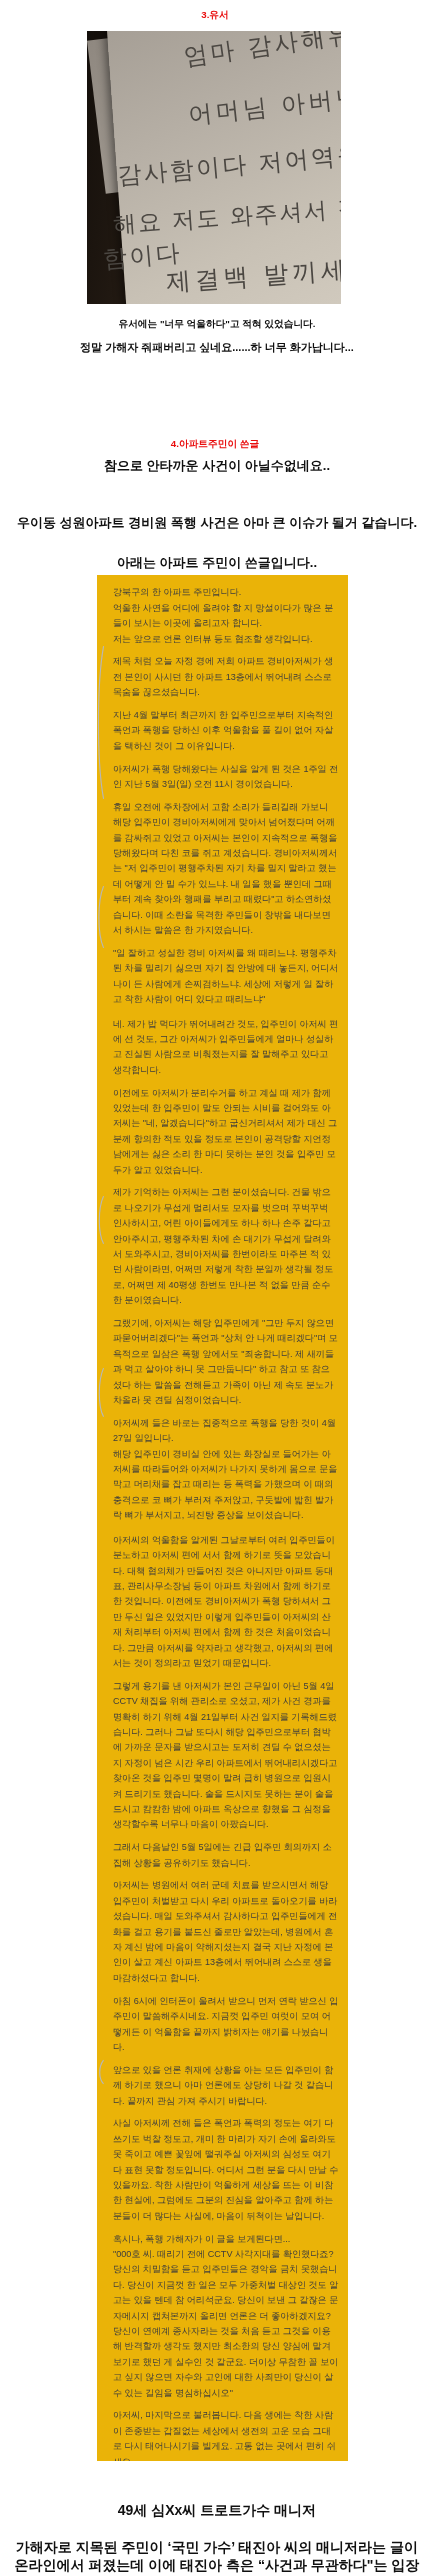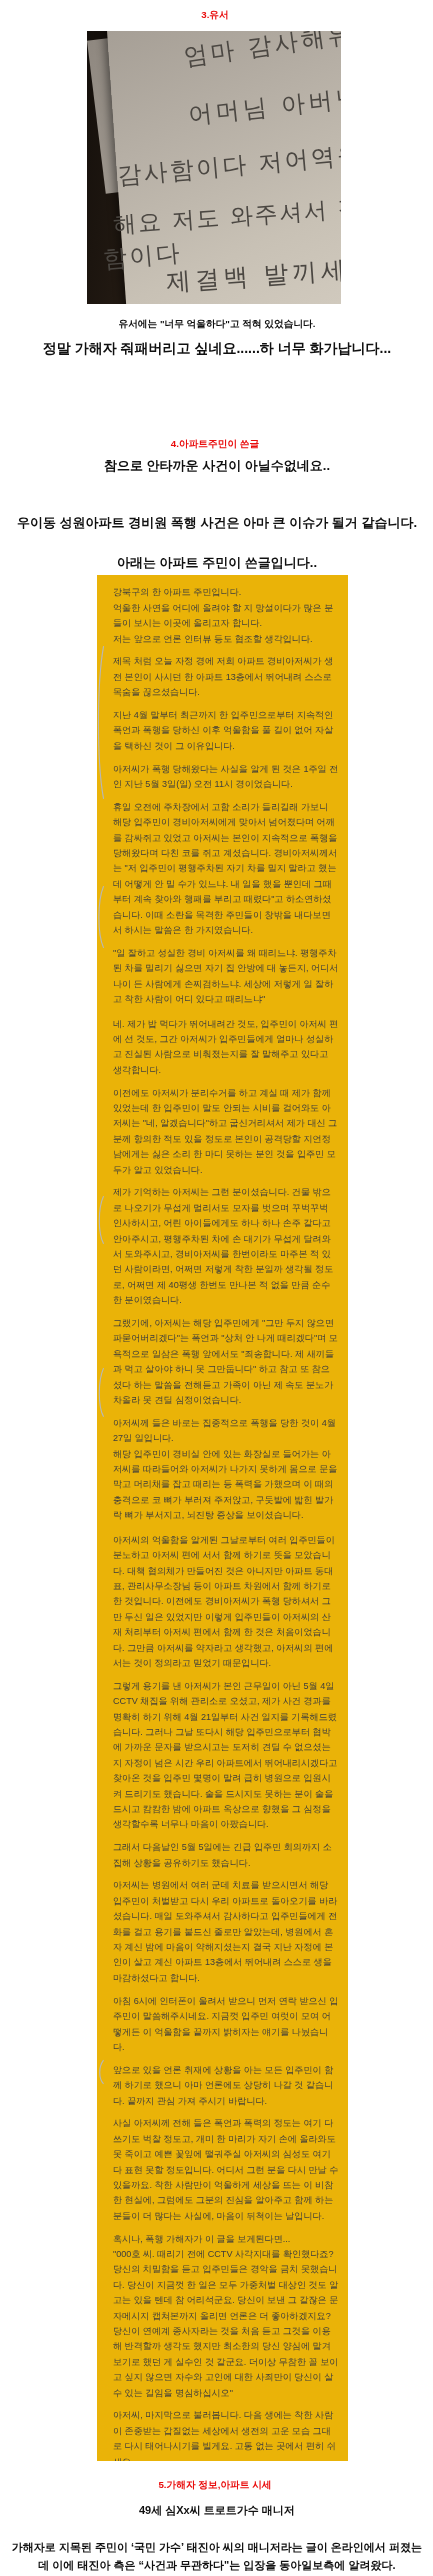--- a/index.html
+++ b/index.html
@@ -25,21 +25,21 @@
   .hw{position:absolute;white-space:nowrap;color:#4b4742;
         font-family:"DejaVu Sans",sans-serif;}
   .hw1{top:-2.3px;left:96px;font-size:24px;letter-spacing:2.9px;transform:rotate(-8deg);}
   .hw2{top:59px;left:101px;font-size:24px;letter-spacing:3.4px;transform:rotate(-6deg);}
   .hw3{top:118px;left:30px;font-size:24px;letter-spacing:2.3px;transform:rotate(-5deg);}
   .hw4{top:169px;left:26px;font-size:23px;letter-spacing:1.7px;transform:rotate(-4deg);}
   .hw5{top:209px;left:16px;font-size:24px;letter-spacing:2.3px;transform:rotate(-5deg);}
   .hw6{top:227px;left:79px;font-size:24.6px;letter-spacing:4px;transform:rotate(-4deg);}
 
   #caption-1{top:318px;font-size:9.7px;}
-  #caption-2{top:340px;font-size:14px;}
+  #caption-2{top:340px;font-size:11px;}
 
   #sec3-title{top:9.1px;}
   #sec4-title{top:438px;}
   #sec5-title{top:2479px;}
 
   #intro-1{top:457px;}
   #intro-2{top:477px;}
   #intro-3{top:496px;}
   #intro-4{top:514px;}
   #intro-5{top:554px;}
@@ -48,21 +48,21 @@
   .post{position:absolute;left:97px;top:575px;width:251px;max-height:1886px;
         overflow:hidden;box-sizing:border-box;padding:10.3px 9.1px 0 16px;
         background:#eab308;color:#3d3d3d;font-size:9.1px;line-height:15.4px;
         white-space:pre-line;text-align:left;}
   .post p{margin:0 0 7.4px 0;}
   .post p.big-gap{margin-top:9.1px;}
 
   .quote-arc{position:absolute;}
 
   .s5line{position:absolute;left:11.4px;width:411px;text-align:center;
-        font-size:11px;font-weight:bold;color:#101010;line-height:17.7px;}
+        font-size:14px;font-weight:bold;color:#101010;line-height:17.7px;}
   #s5-line-1{top:2502px;}
   #s5-line-2{top:2521px;}
   #s5-line-3{top:2539px;}
 </style>
 </head>
 <body>
 
 <div id="page">
 
   <div id="sec3-title" class="red-heading">3.유서</div>
@@ -102,18 +102,17 @@
   <svg class="quote-arc" style="left:95px;top:1195px;" width="10.3" height="50" viewBox="0 0 18 88">
     <path d="M15,2 C5,24 5,66 15,86" stroke="#b7b7b7" stroke-width="2" fill="none"></path>
   </svg>
   <svg class="quote-arc" style="left:95px;top:1367px;" width="10.3" height="51" viewBox="0 0 18 90">
     <path d="M15,2 C5,25 5,68 15,88" stroke="#b7b7b7" stroke-width="2" fill="none"></path>
   </svg>
   <svg class="quote-arc" style="left:95px;top:2059px;" width="10.3" height="26" viewBox="0 0 18 46">
     <path d="M15,2 C6,14 6,34 15,44" stroke="#b7b7b7" stroke-width="2" fill="none"></path>
   </svg>
 
-  <div id="sec5-title" class="red-heading">5.가해자 정보,아파트 시세</div>
   <div id="s5-line-1" class="s5line">49세 심Xx씨 트로트가수 매니저</div>
   <div id="s5-line-3" class="s5line">가해자로 지목된 주민이 ‘국민 가수’ 태진아 씨의 매니저라는 글이 온라인에서 퍼졌는데 이에 태진아 측은 “사건과 무관하다"는 입장을 동아일보측에 알려왔다.</div>
 
 </div>
 
 
 </body></html>

